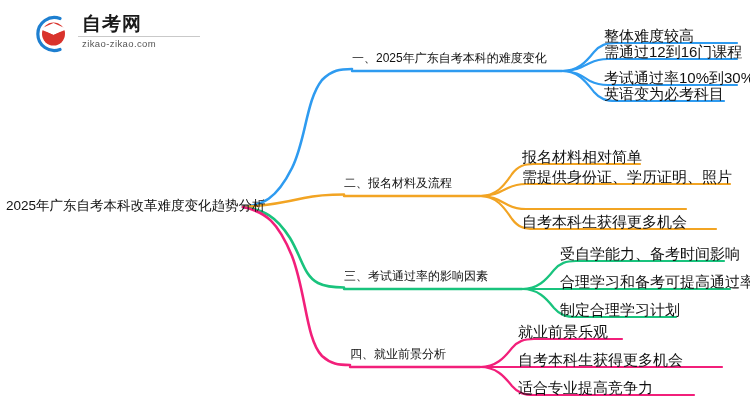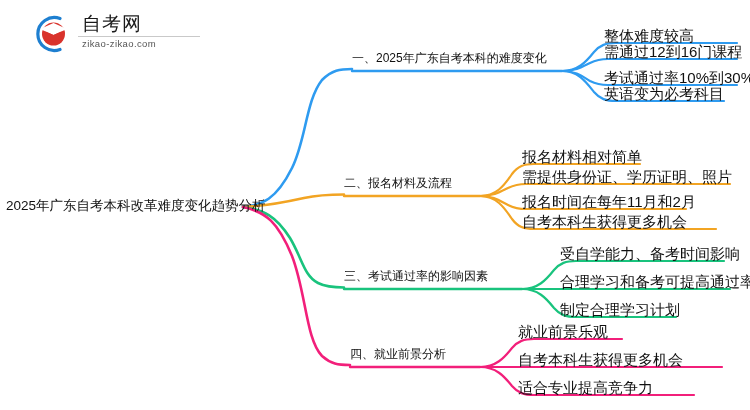--- a/index.html
+++ b/index.html
@@ -11,21 +11,21 @@
     position:relative;
   }
   #stage{position:absolute;left:0;top:0;width:750px;height:410px;}
 
   
   #logo{position:absolute;left:30px;top:12px;width:170px;height:46px;}
   #logo-mark{position:absolute;left:0;top:2px;width:44px;height:40px;}
   #logo-text{position:absolute;left:52px;top:0px;width:118px;height:44px;}
   #logo-cn{
     position:absolute;left:0;top:0px;
-    font-size:19px;font-weight:normal;color:#1a1a1a;
+    font-size:19px;font-weight:bold;color:#1a1a1a;
     letter-spacing:1px;line-height:24px;white-space:nowrap;
   }
   #logo-rule{position:absolute;left:-4px;top:24px;width:122px;height:1px;background:#c9c9c9;}
   #logo-en{
     position:absolute;left:0;top:25px;
     font-size:9.5px;color:#555;letter-spacing:.4px;
     line-height:14px;white-space:nowrap;
   }
 
   
@@ -104,21 +104,20 @@
 
   <div class="node branch" style="left:352px;top:52px;">一、2025年广东自考本科的难度变化</div>
   <div class="node leaf" style="left:604px;top:28px;">整体难度较高</div>
   <div class="node leaf" style="left:604px;top:44px;">需通过12到16门课程</div>
   <div class="node leaf" style="left:604px;top:70px;">考试通过率10%到30%</div>
   <div class="node leaf" style="left:604px;top:86px;">英语变为必考科目</div>
 
   <div class="node branch" style="left:344px;top:177px;">二、报名材料及流程</div>
   <div class="node leaf" style="left:522px;top:149px;">报名材料相对简单</div>
   <div class="node leaf" style="left:522px;top:169px;">需提供身份证、学历证明、照片</div>
-  <div class="node leaf" style="left:522px;top:194px;">报名时间在每年11月和2月</div>
   <div class="node leaf" style="left:522px;top:214px;">自考本科生获得更多机会</div>
 
   <div class="node branch" style="left:344px;top:270px;">三、考试通过率的影响因素</div>
   <div class="node leaf" style="left:560px;top:246px;">受自学能力、备考时间影响</div>
   <div class="node leaf" style="left:560px;top:274px;">合理学习和备考可提高通过率</div>
   <div class="node leaf" style="left:560px;top:302px;">制定合理学习计划</div>
 
   <div class="node branch" style="left:350px;top:348px;">四、就业前景分析</div>
   <div class="node leaf" style="left:518px;top:324px;">就业前景乐观</div>
   <div class="node leaf" style="left:518px;top:352px;">自考本科生获得更多机会</div>

